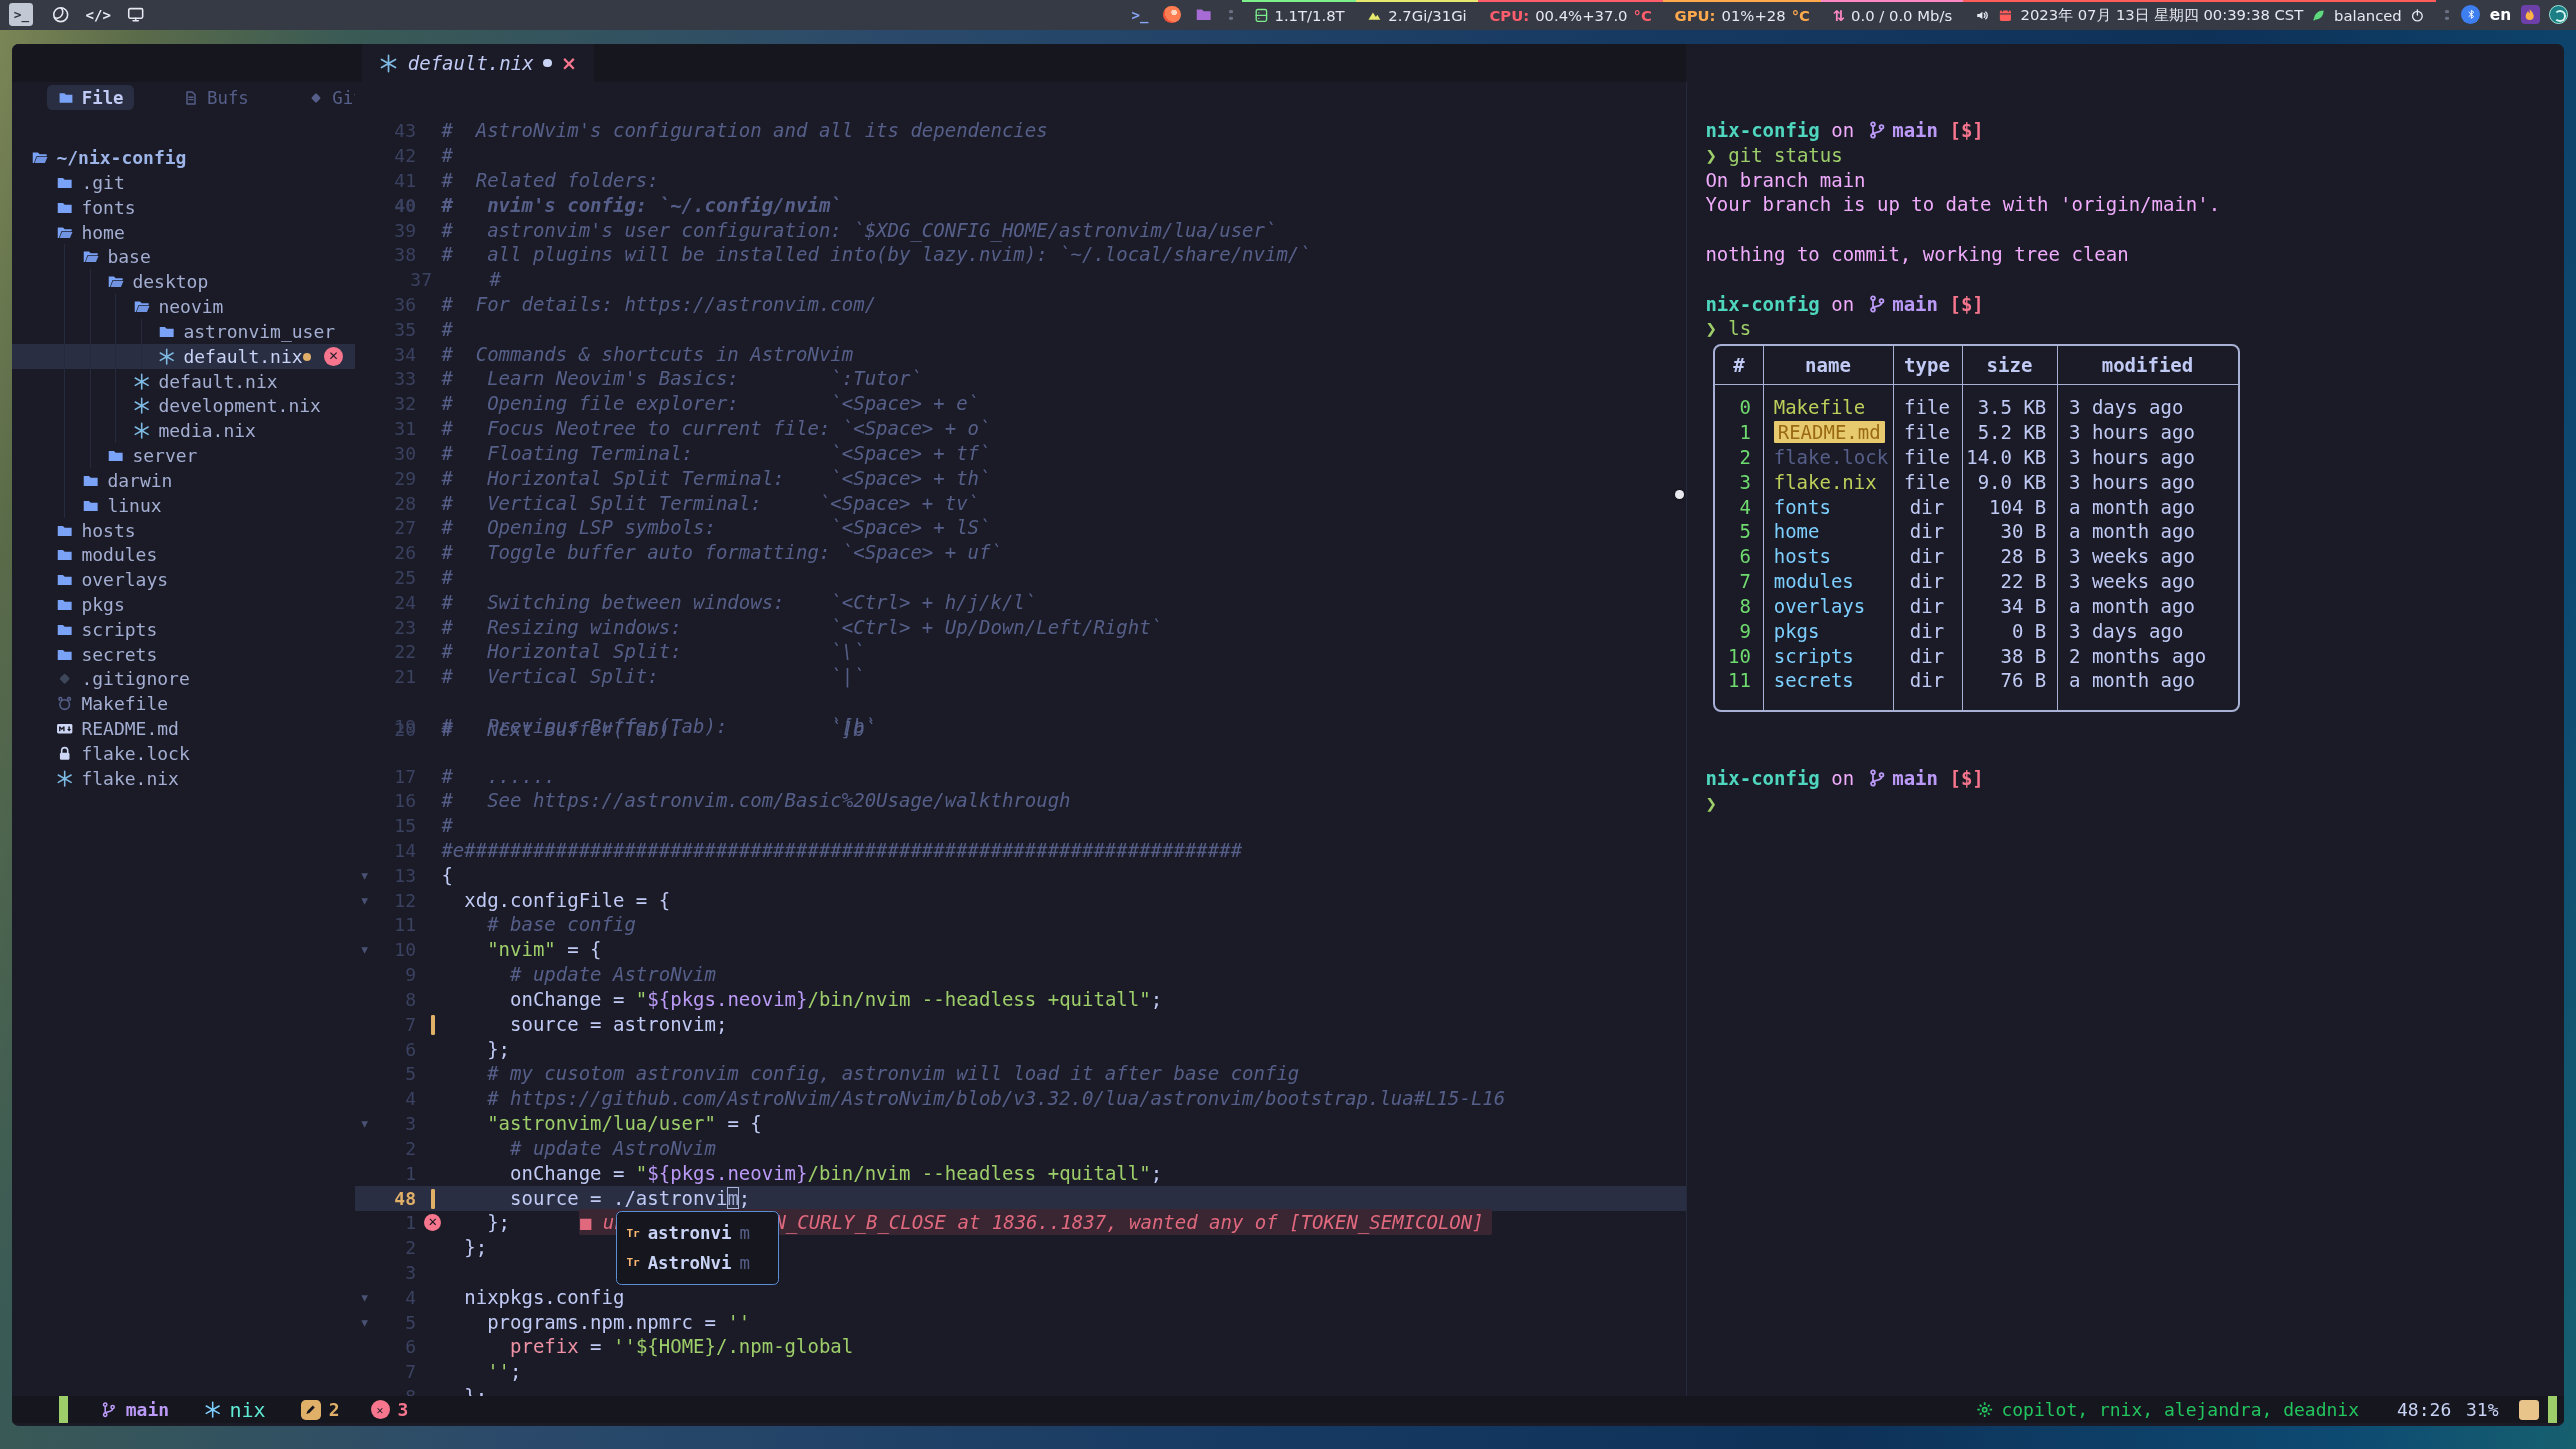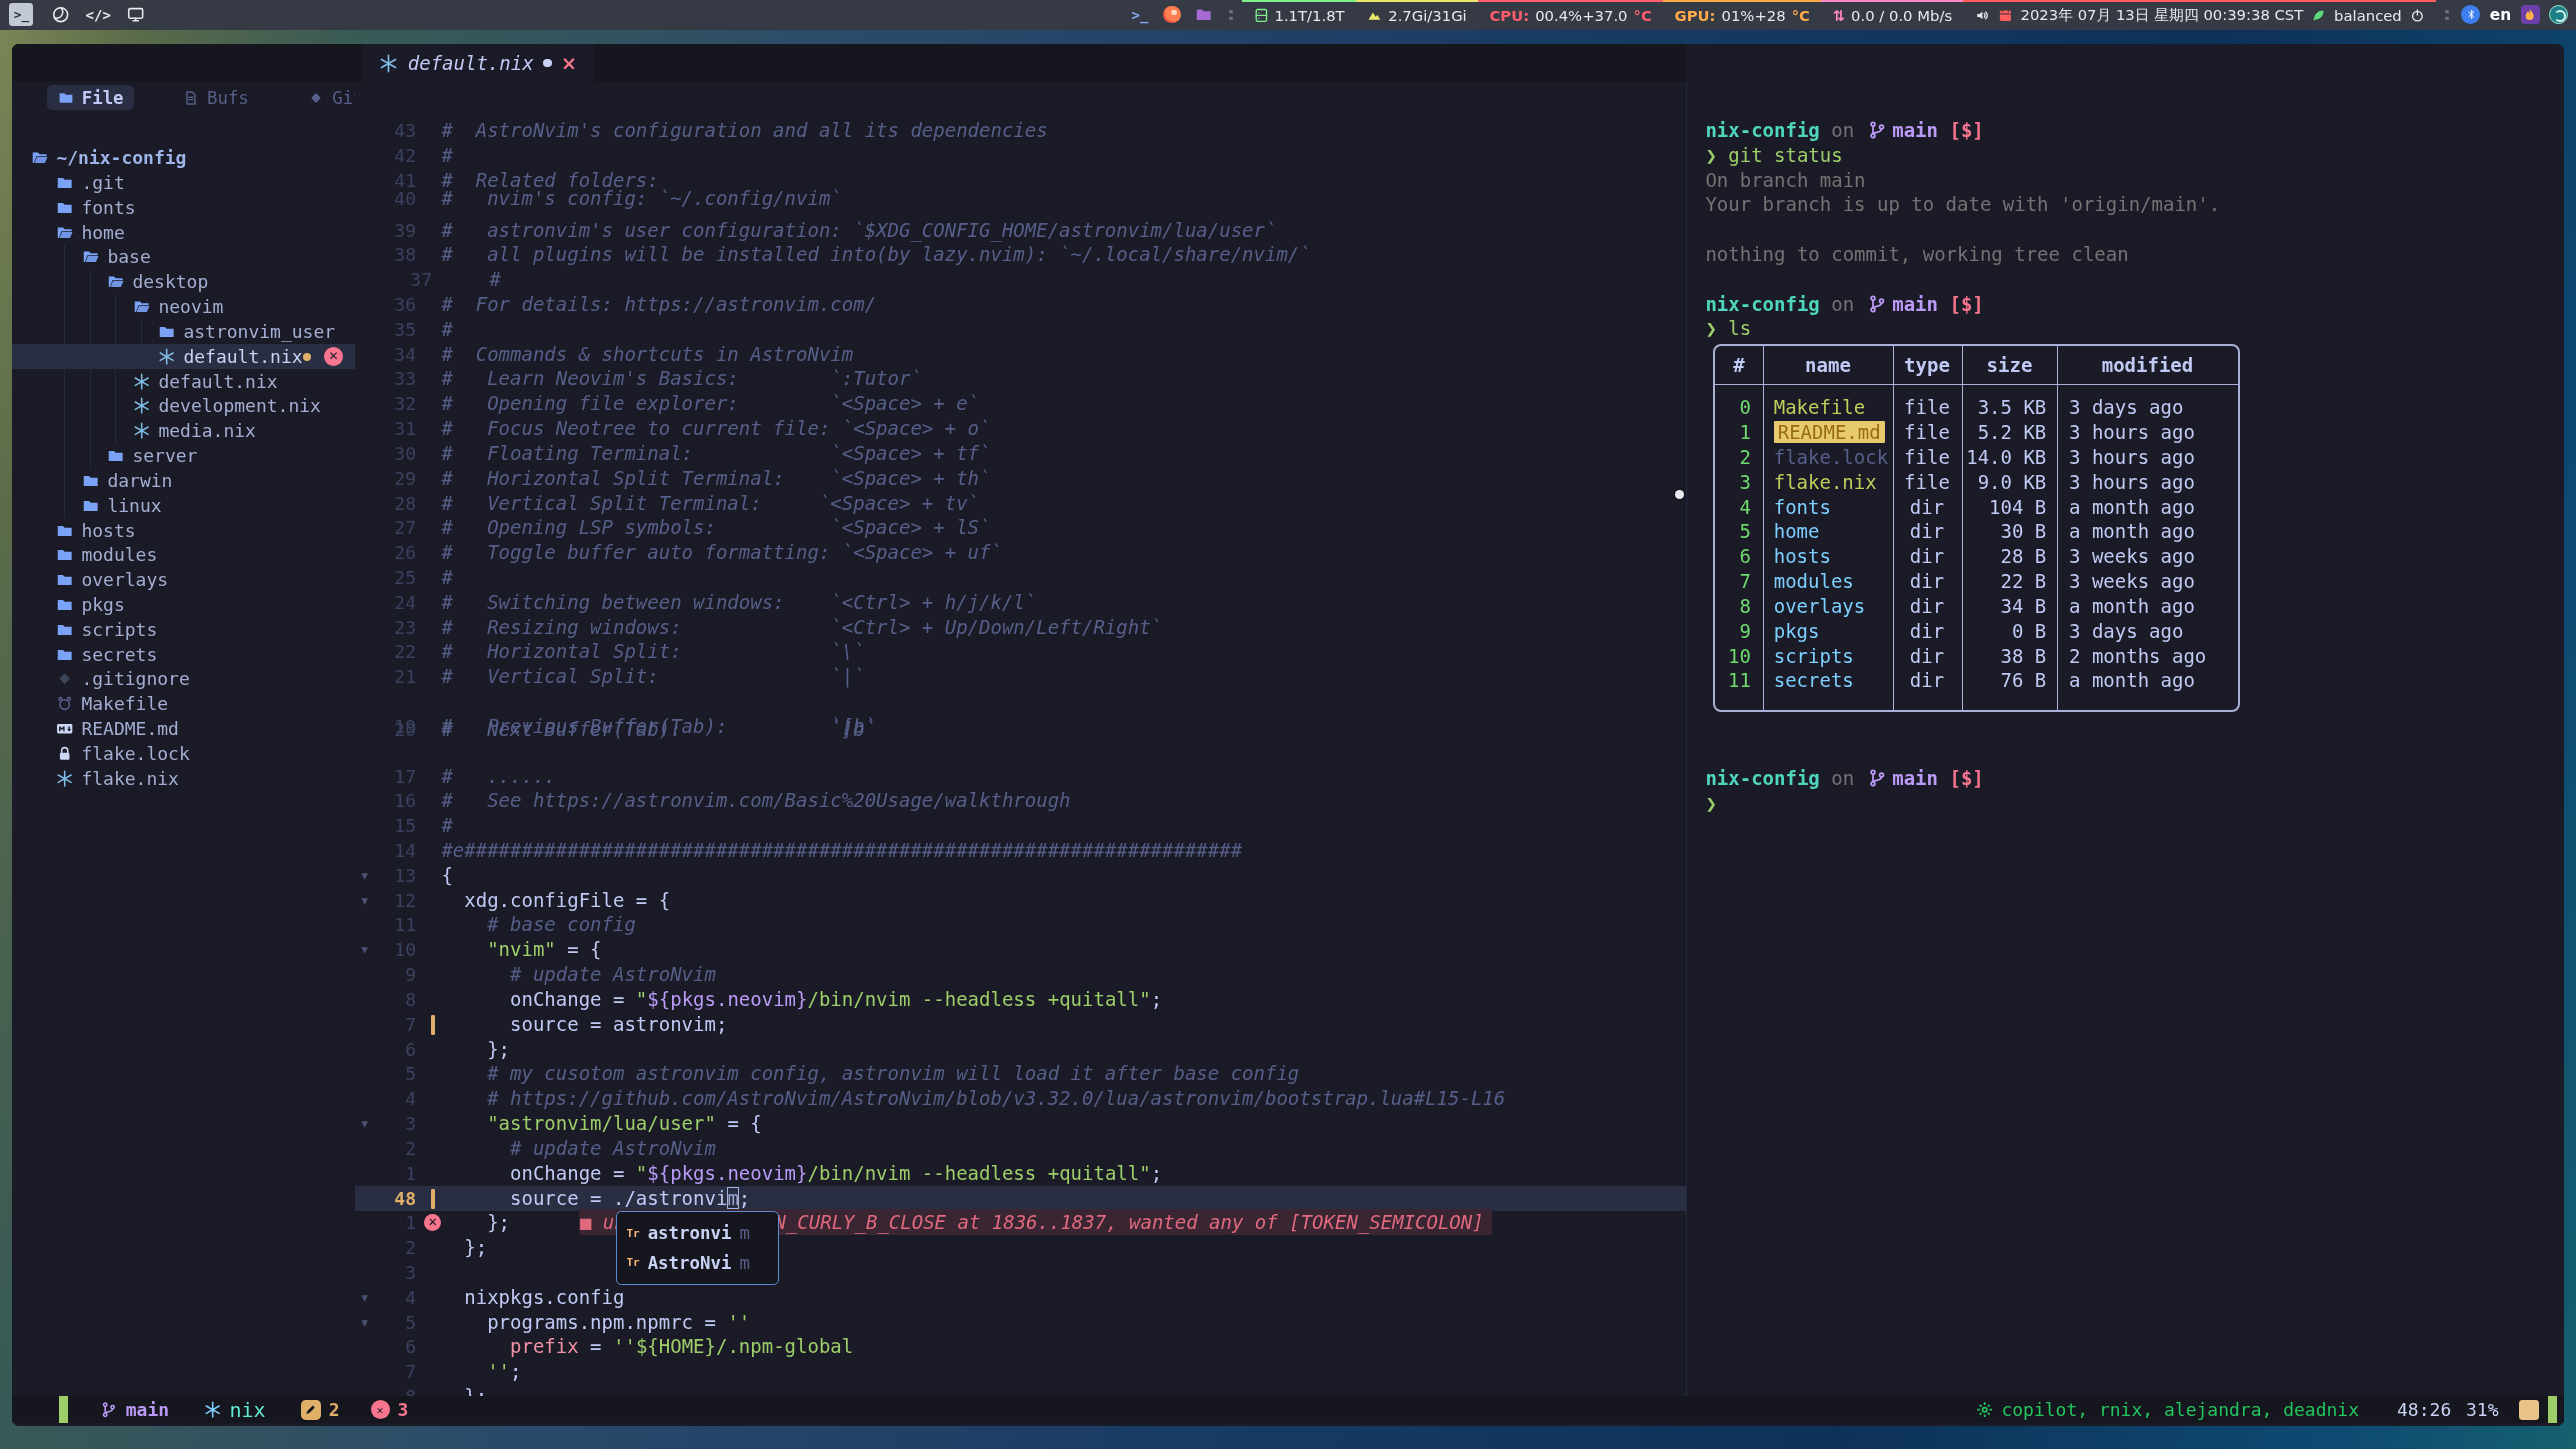--- a/index.html
+++ b/index.html
@@ -90,21 +90,21 @@
   #vsep{position:absolute;left:1674px;top:38px;width:1.3px;height:1315px;background:#24293e;}
   
   #popup{position:absolute;left:604px;top:1167px;width:161px;background:#16161e;border:1.3px solid #5a8fd6;border-radius:5.4px;z-index:6;padding:6.7px 0;}
   .pitem{display:flex;align-items:center;gap:8px;height:29.5px;padding:0 9.4px;font-family:"DejaVu Sans Mono",monospace;}
   .pkind{color:#fdba74;font-weight:bold;font-size:11px;}
   .pmatch{color:#c8d3f5;font-weight:bold;font-size:17.4px;}
   .prest{color:#565f89;font-size:17.4px;}
   
   #terminal{position:absolute;left:1676px;top:38px;width:876px;height:1315px;overflow:hidden;}
   .tl{position:absolute;left:17.4px;height:25px;display:flex;align-items:center;font-family:"DejaVu Sans Mono",monospace;font-size:19px;white-space:pre;}
-  .ts-f{color:#737373;} .ts-teal{color:#4fd6be;font-weight:bold;} .ts-purple{color:#bb9af7;font-weight:bold;}
+  .ts-f{color:#f0abfc;} .ts-teal{color:#4fd6be;font-weight:bold;} .ts-purple{color:#bb9af7;font-weight:bold;}
   .ts-red{color:#f7768e;font-weight:bold;} .ts-green{color:#9ece6a;}
   .ts-bicon{color:#bb9af7;display:inline-flex;width:20px;height:20px;margin:0 5.4px 0 1.3px;}
   .ts-bicon svg{width:20px;height:20px;}
   #lstable{position:absolute;left:25px;top:262px;width:527px;height:368px;border:2px solid #a9b1d6;border-radius:8px;box-sizing:border-box;}
   .tcol-line{position:absolute;top:0;width:1.3px;height:100%;background:#a9b1d6;}
   #thead-line{position:absolute;left:0;top:38px;width:100%;height:1.3px;background:#a9b1d6;}
   .th{position:absolute;top:0;height:38px;display:flex;align-items:center;justify-content:center;color:#c0caf5;font-weight:bold;font-family:"DejaVu Sans Mono",monospace;font-size:19px;}
   .tcell{position:absolute;height:25px;display:flex;align-items:center;font-family:"DejaVu Sans Mono",monospace;font-size:19px;white-space:pre;color:#c0caf5;}
   .nc-num{color:#6fdb6f;justify-content:flex-end;}
   .nc-lime{color:#bece5a;} .nc-dim{color:#565f89;} .nc-cyan{color:#7dcfff;}
@@ -556,21 +556,21 @@
         <span class="num">42</span>
         <span class="signc"></span>
         <pre><span class="seg-c">#</span></pre>
       </div>
       <div class="ed-row" style="top: 86px;">
         <span class="fold"></span>
         <span class="num">41</span>
         <span class="signc"></span>
         <pre><span class="seg-c">#  Related folders:</span></pre>
       </div>
-      <div class="ed-row" style="top: 104px;">
+      <div class="ed-row" style="top: 111px; font-weight: bold;">
         <span class="fold"></span>
         <span class="num">40</span>
         <span class="signc"></span>
         <pre><span class="seg-c">#   nvim's config: `~/.config/nvim`</span></pre>
       </div>
       <div class="ed-row" style="top: 136px;">
         <span class="fold"></span>
         <span class="num">39</span>
         <span class="signc"></span>
         <pre><span class="seg-c">#   astronvim's user configuration: `$XDG_CONFIG_HOME/astronvim/lua/user`</span></pre>

